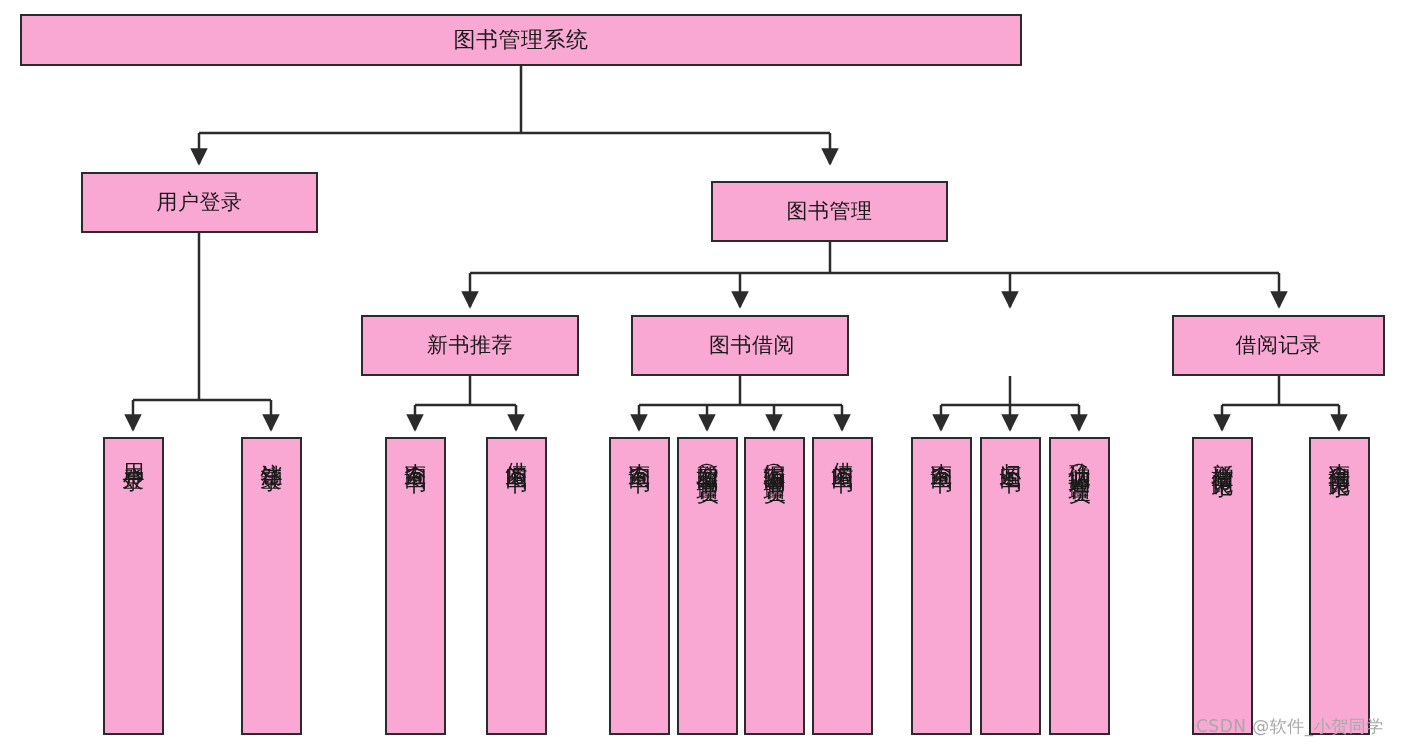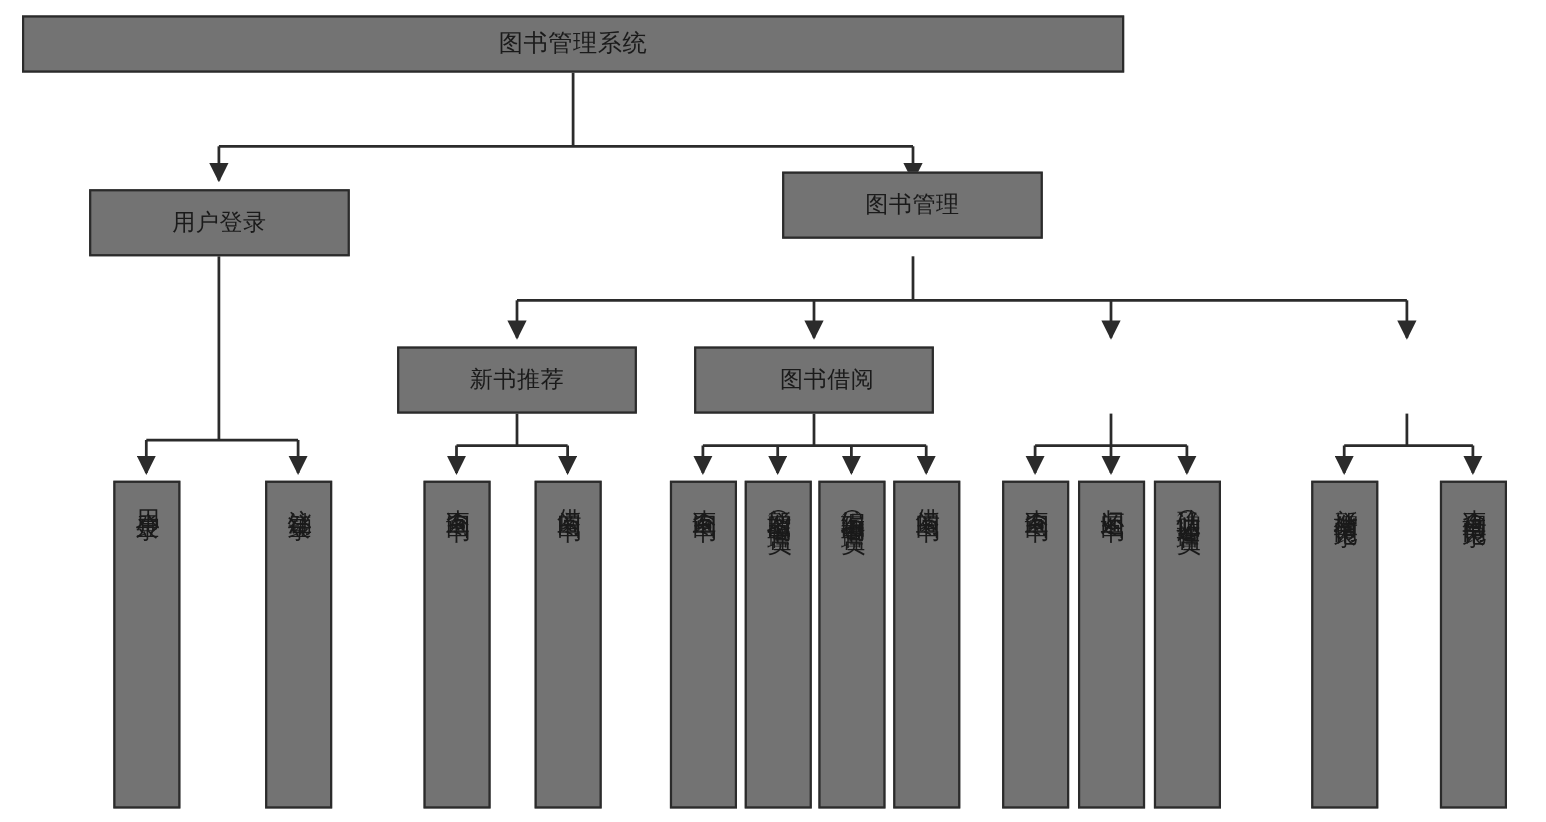--- a/index.html
+++ b/index.html
@@ -22,21 +22,21 @@
     position: absolute;
     left: 0;
     top: 0;
     width: 1405px;
     height: 747px;
     pointer-events: none;
   }
   .node {
     position: absolute;
     box-sizing: border-box;
-    background: #737373;
+    background: #f9a8d4;
     border: 2.5px solid #2b2b2b;
     display: flex;
     align-items: center;
     justify-content: center;
     color: #1a1a1a;
     letter-spacing: 0.5px;
   }
   .node .lbl {
     display: block;
     text-align: center;
@@ -126,29 +126,32 @@
     </g>
   </svg>
 
   <div class="node h root" style="left:20px; top:14px; width:1002px; height:52px;">
     <span class="lbl">图书管理系统</span>
   </div>
 
   <div class="node h" style="left:81px; top:172px; width:237px; height:61px;">
     <span class="lbl">用户登录</span>
   </div>
-  <div class="node h" style="left:711px; top:156px; width:237px; height:61px;">
+  <div class="node h" style="left:711px; top:181px; width:237px; height:61px;">
     <span class="lbl">图书管理</span>
   </div>
 
   <div class="node h" style="left:361px; top:315px; width:218px; height:61px;">
     <span class="lbl">新书推荐</span>
   </div>
   <div class="node h" style="left:631px; top:315px; width:218px; height:61px;padding-left:24px;">
     <span class="lbl">图书借阅</span>
+  </div>
+  <div class="node h" style="left:1172px; top:315px; width:213px; height:61px;">
+    <span class="lbl">借阅记录</span>
   </div>
 
   <div class="node v" style="left:103px; top:437px; width:61px; height:298px;">
     <span class="lbl">用户登录</span>
   </div>
   <div class="node v" style="left:241px; top:437px; width:61px; height:298px;">
     <span class="lbl">注销登录</span>
   </div>
 
   <div class="node v" style="left:385px; top:437px; width:61px; height:298px;">
@@ -181,14 +184,15 @@
     <span class="lbl">确认归还（管理员）</span>
   </div>
 
   <div class="node v" style="left:1192px; top:437px; width:61px; height:298px;">
     <span class="lbl">新增借阅记录</span>
   </div>
   <div class="node v" style="left:1309px; top:437px; width:61px; height:298px;">
     <span class="lbl">查询借阅记录</span>
   </div>
 
+  <div class="watermark" style="left:1196px; top:715px;">CSDN @软件_小贺同学</div>
 
 </div>
 
 </body></html>

